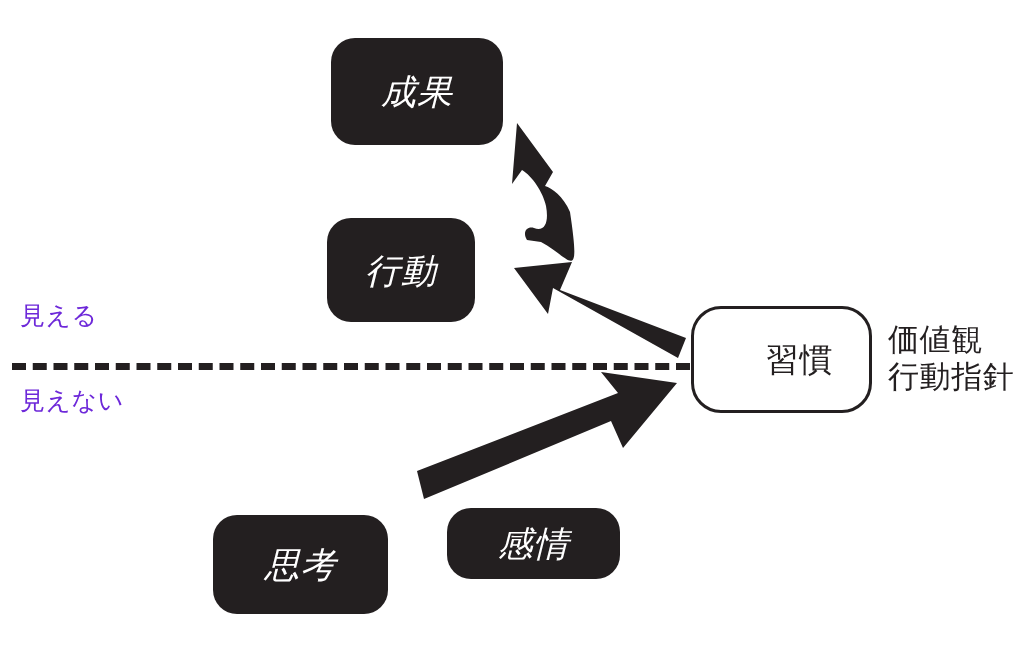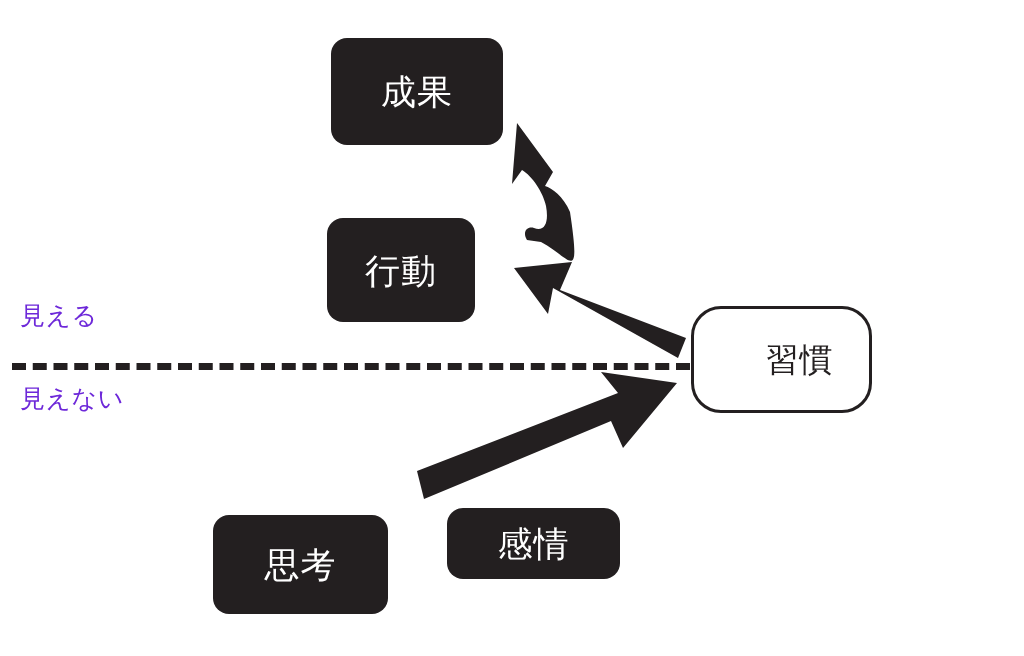--- a/index.html
+++ b/index.html
@@ -30,21 +30,22 @@
     position: absolute;
     display: flex;
     align-items: center;
     justify-content: center;
     box-sizing: border-box;
     letter-spacing: 0.06em;
   }
   .node-filled {
     background: #231F20;
     color: #ffffff;
-    border-radius: 16px;
+    border-radius: 24px;
+    font-style: italic;
   }
   .node-outlined {
     background: #ffffff;
     color: #231F20;
     border: 3px solid #231F20;
     border-radius: 30px;
   }
   .node-label {
     font-size: 35px;
     line-height: 1;
@@ -103,21 +104,21 @@
 
     <g>
       <path d="M 424 499 L 611 421 L 623 448 L 677 383 L 601 372 L 618 393 L 417 471 Z" fill="#231F20"></path>
     </g>
   </svg>
 
   <div class="dashed-divider" style="left:12px; top:363px; width:678px;"></div>
 
   <div class="divider-label" style="left:20px; top:303px;">見える</div>
 
-  <div class="divider-label" style="left:20px; top:388px;font-family:Liberation Mono, monospace;">見えない</div>
+  <div class="divider-label" style="left:20px; top:388px;">見えない</div>
 
   <div class="node node-filled" style="left:331px; top:38px; width:172px; height:107px;">
     <span class="node-label">成果</span>
   </div>
 
   <div class="node node-filled" style="left:327px; top:218px; width:148px; height:104px;">
     <span class="node-label">行動</span>
   </div>
 
   <div class="node node-outlined" style="left:691px; top:306px; width:181px; height:107px;padding-left:36px;">
@@ -125,14 +126,18 @@
   </div>
 
   <div class="node node-filled" style="left:213px; top:508px; width:175px; height:99px;margin-top:7px;">
     <span class="node-label">思考</span>
   </div>
 
   <div class="node node-filled" style="left:447px; top:508px; width:173px; height:71px;">
     <span class="node-label">感情</span>
   </div>
 
+  <div class="side-label" style="left:888px; top:322px;">
+    <div>価値観</div>
+    <div>行動指針</div>
+  </div>
 
 </div>
 
 </body></html>

